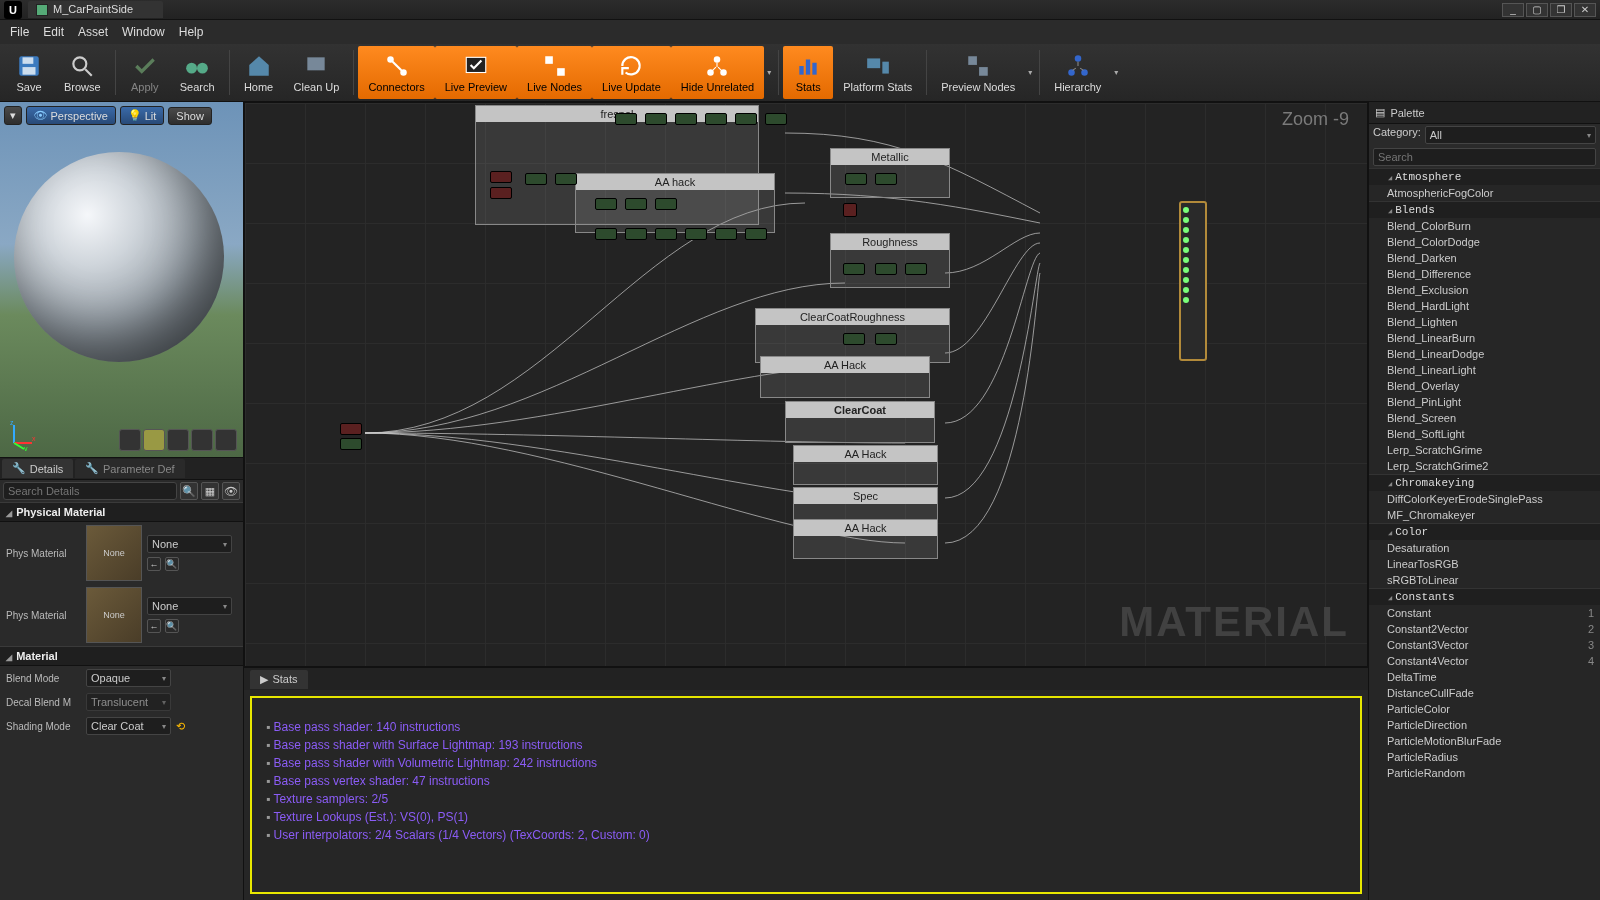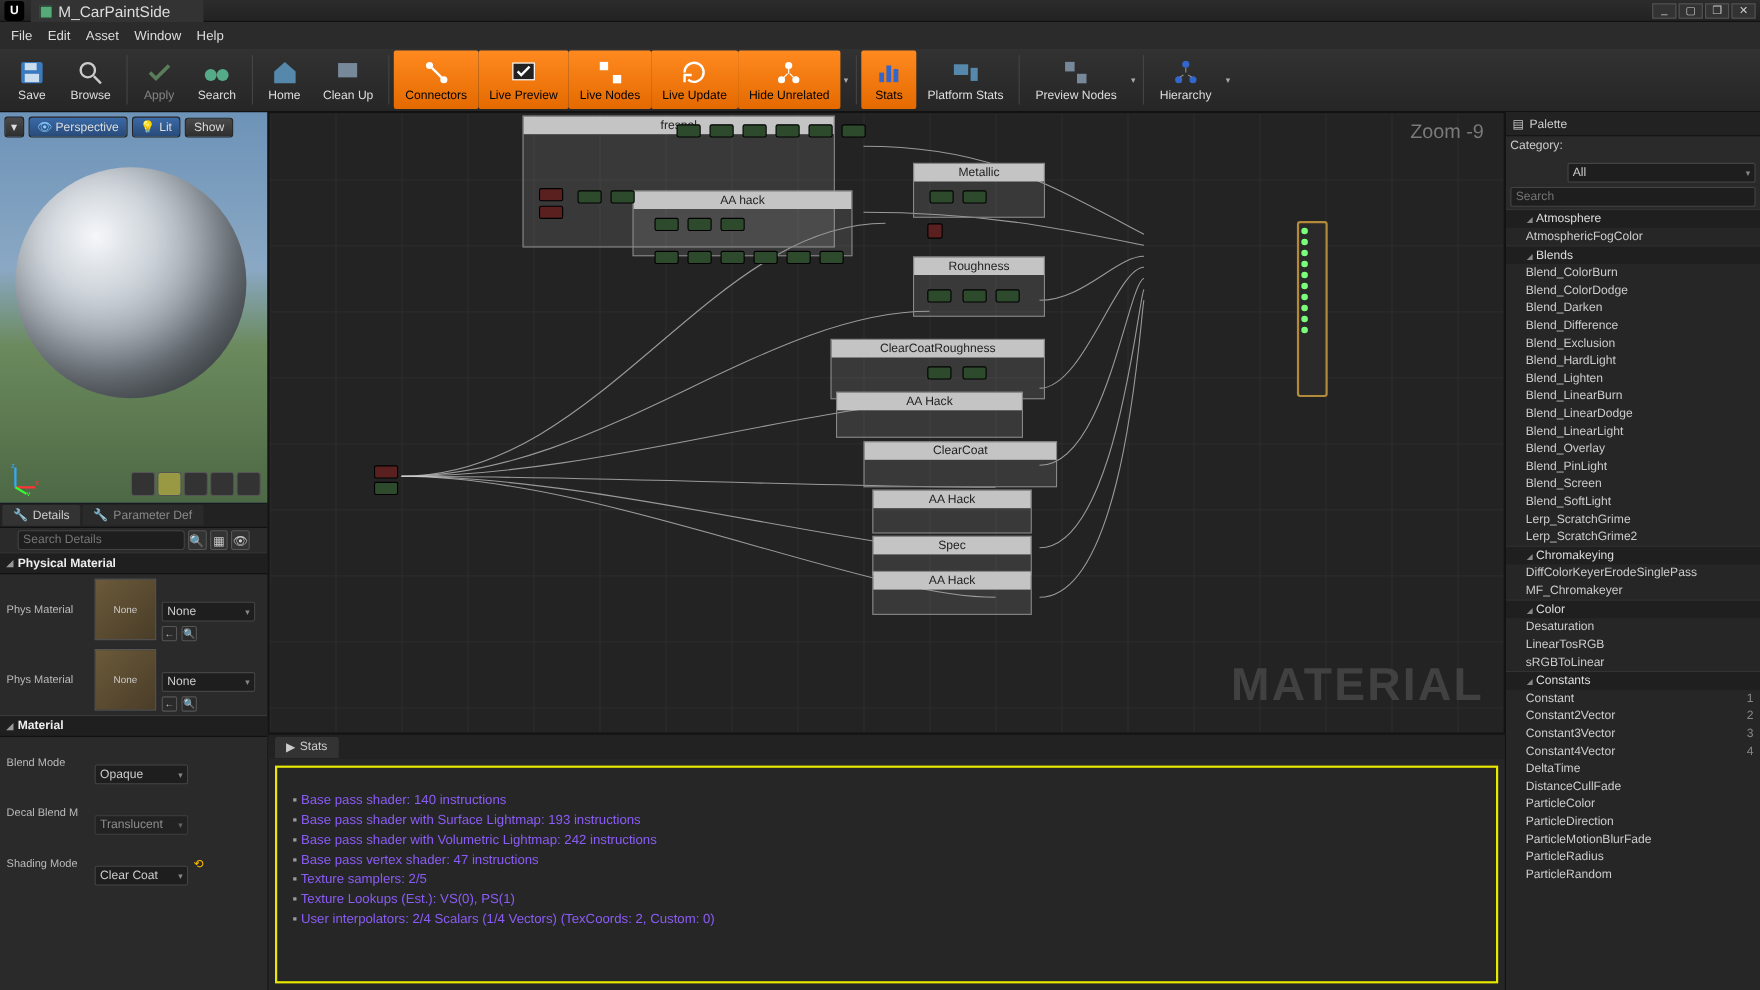--- a/index.html
+++ b/index.html
@@ -1,19 +1,19 @@
 <!DOCTYPE html>
 <html><head>
 <meta charset="utf-8">
 <style>
 * { margin: 0; padding: 0; box-sizing: border-box; font-family: "Segoe UI", Tahoma, sans-serif; }
 body { background: #1a1a1a; color: #ccc; font-size: 11px; overflow: hidden; width: 1600px; height: 900px; position: relative;}
 .titlebar { height: 20px; background: linear-gradient(#2c2c2c,#222); display: flex; align-items: center; padding: 0 4px; border-bottom:1px solid #111;}
 .titlebar .logo { width: 18px; height: 18px; background: #000; border-radius: 3px; margin-right: 6px; display:flex;align-items:center;justify-content:center;color:#fff;font-weight:bold;font-size:11px;}
-.titlebar .tab { background: #333; padding: 2px 30px 2px 8px; font-size: 14px; color: #ddd; border-radius: 2px 2px 0 0; position:relative;}
+.titlebar .tab { background: #333; padding: 2px 30px 2px 8px; font-size: 11px; color: #ddd; border-radius: 2px 2px 0 0; position:relative;}
 .titlebar .tab::before{content:"";display:inline-block;width:10px;height:10px;background:#5a7; margin-right:5px; vertical-align:middle; border:1px solid #222;}
 .titlebar .spacer { flex: 1; }
 .titlebar .winbtn { width: 22px; height: 14px; margin-left: 2px; background: #333; border:1px solid #555; display:flex;align-items:center;justify-content:center; font-size:10px; cursor:pointer;}
 .titlebar .cap{width:16px;height:14px;margin-right:4px;}
 .menubar { height: 24px; background: #2b2b2b; display: flex; align-items: center; gap: 14px; padding: 0 10px; font-size: 12px;}
 .menubar span { color: #ddd; cursor:pointer;}
 .toolbar { height: 58px; background: linear-gradient(#323232,#262626); display: flex; align-items: stretch; padding: 2px 4px; border-bottom:1px solid #111;}
 .tbtn { display:flex; flex-direction:column; align-items:center; justify-content:center; padding: 2px 10px; font-size:11px; color:#ddd; cursor:pointer; border-radius:2px; min-width:50px;}
 .tbtn.orange { background: linear-gradient(#ff8a1f,#e46a00); color:#000;}
 .tbtn .ticon { width: 28px; height: 28px; margin-bottom:1px; display:flex;align-items:center;justify-content:center;}
@@ -29,32 +29,32 @@
 .pillbtn.small{padding:2px 5px;}
 .sphere{position:absolute;left:14px;top:50px;width:210px;height:210px;border-radius:50%;background:radial-gradient(circle at 35% 30%, #f5f7fa 0%, #cfd5db 25%, #9aa3ab 55%, #6b737a 80%, #4a5055 100%);box-shadow:inset -20px -30px 50px rgba(0,0,0,.4);}
 .bgsky{position:absolute;inset:0;background:linear-gradient(#6d93b8 0%,#8aa8c4 40%,#6b8a5d 60%,#4d6845 100%);}
 .vpicons{position:absolute;bottom:6px;right:6px;display:flex;gap:2px;}
 .vpicons .cube{width:22px;height:22px;background:#333;border:1px solid #555;border-radius:3px;cursor:pointer;}
 .vpicons .cube.sel{background:#994;}
 .axis{position:absolute;left:6px;bottom:6px;width:30px;height:30px;}
 .tabsrow{height:22px;background:#222;display:flex;align-items:center;gap:2px;padding:0 2px;border-bottom:1px solid #111;}
 .ptab{background:#333;padding:3px 10px;font-size:11px;border-radius:2px 2px 0 0;display:flex;align-items:center;gap:4px;}
 .ptab.inactive{background:#2a2a2a;color:#888;}
-.searchrow{height:22px;display:flex;align-items:flex-start;padding:2px 16px;gap:3px;background:#2a2a2a;}
+.searchrow{height:22px;display:flex;align-items:flex-start;padding:2px 3px;gap:3px;background:#2a2a2a;}
 .searchrow input{flex:1;background:#1e1e1e;border:1px solid #444;color:#ccc;padding:2px 4px;font-size:11px;border-radius:3px;}
 .searchrow .sicon{width:18px;height:18px;background:#333;border:1px solid #555;border-radius:2px;display:flex;align-items:center;justify-content:center;cursor:pointer;}
 .details{flex:1;overflow:auto;background:#2a2a2a;position:relative;}
 .details::-webkit-scrollbar{width:10px;}
 .details::-webkit-scrollbar-thumb{background:#555;}
 .dhead{background:#1f1f1f;padding:3px 6px;font-size:11px;font-weight:bold;color:#eee;border-top:1px solid #3a3a3a;border-bottom:1px solid #111;}
 .dhead::before{content:"◢";display:inline-block;transform:rotate(0deg);font-size:8px;margin-right:4px;color:#999;}
 .drow{display:flex;align-items:center;padding:3px 6px;gap:5px;min-height:24px;}
 .drow .lbl{width:75px;font-size:10px;color:#bbb;overflow:hidden;white-space:nowrap;}
 .thumb{width:56px;height:56px;background:linear-gradient(135deg,#6b5a3a,#4a3d28);border:1px solid #555;}
-.combo{background:#1e1e1e;border:1px solid #444;color:#ccc;padding:2px 4px;font-size:11px;border-radius:2px;min-width:85px;display:flex;justify-content:space-between;align-items:center;cursor:pointer;margin-top:22px;}
+.combo{background:#1e1e1e;border:1px solid #444;color:#ccc;padding:2px 4px;font-size:11px;border-radius:2px;min-width:85px;display:flex;justify-content:space-between;align-items:center;cursor:pointer;}
 .combo::after{content:"▾";font-size:8px;color:#888;margin-left:6px;}
 .miniicons{display:flex;gap:4px;margin-top:2px;}
 .miniicons span{width:14px;height:14px;border:1px solid #555;border-radius:2px;display:flex;align-items:center;justify-content:center;font-size:9px;cursor:pointer;}
 .centercol{flex:1;display:flex;flex-direction:column;position:relative;}
 .graph{flex:1;background:#232323;position:relative;overflow:hidden;background-image:linear-gradient(#2c2c2c 1px,transparent 1px),linear-gradient(90deg,#2c2c2c 1px,transparent 1px);background-size:60px 60px;border:1px solid #111;text-align:center;}
 .graph .zoom{position:absolute;top:6px;right:18px;color:#7a7a7a;font-size:18px;font-weight:500;}
 .graph .watermark{position:absolute;bottom:20px;right:18px;color:#414141;font-size:42px;font-weight:800;letter-spacing:2px;}
 .ncomment{position:absolute;background:rgba(160,160,160,.18);border:1px solid #888;font-size:11px;}
 .ncomment .ctitle{background:#c4c4c4;color:#222;padding:2px 6px;font-size:11px;}
 .nnode{position:absolute;width:22px;height:12px;background:#2d4a2d;border:1px solid #000;border-radius:2px;}
@@ -65,21 +65,21 @@
 .statsbody .line{margin-bottom:4px;}
 .statsbody .line::before{content:"▪ ";color:#999;}
 .rightcol{width:232px;background:#262626;border-left:1px solid #111;display:flex;flex-direction:column;}
 .rhead{height:22px;background:#222;display:flex;align-items:center;padding:0 6px;font-size:11px;gap:5px;border-bottom:1px solid #111;}
 .catrow{display:flex;padding:2px 4px;gap:4px;background:#2a2a2a;}
 .catrow .lbl{font-size:11px;}
 .catrow .combo{flex:1;}
 .psearch{padding:2px 4px;background:#2a2a2a;}
 .psearch input{width:100%;background:#1e1e1e;border:1px solid #444;color:#888;padding:2px 18px 2px 4px;font-size:11px;border-radius:2px;}
 .plist{flex:1;overflow:auto;}
-.pcat{background:#1f1f1f;padding:2px 19px;font-size:11px;color:#ddd;border-top:1px solid #333;}
+.pcat{background:#1f1f1f;padding:2px 19px;font-size:11px;color:#ddd;border-top:1px solid #333;font-family:Liberation Mono, monospace;}
 .pcat::before{content:"◢";font-size:7px;margin-right:3px;color:#888;}
 .pitem{padding:2px 6px 2px 18px;font-size:11px;color:#ccc;cursor:pointer;display:flex;justify-content:space-between;}
 .pitem .num{color:#888;}
 svg.wires{position:absolute;inset:0;width:100%;height:100%;pointer-events:none;}
 svg.wires path{stroke:#ccc;stroke-width:1;fill:none;opacity:.7;}
 .outnode{position:absolute;right:160px;top:98px;width:28px;height:160px;background:#2a2a2a;border:2px solid #b28a3a;border-radius:3px;}
 .outnode .pin{width:6px;height:6px;background:#7aff7a;border-radius:50%;margin:4px 2px;}
 </style>
 </head>
 <body>
@@ -382,21 +382,21 @@
         </div>
       <div class="ncomment" style="left:585px;top:130px;width:120px;height:55px;">
           <div class="ctitle">Roughness</div>
         </div>
       <div class="ncomment" style="left:510px;top:205px;width:195px;height:55px;">
           <div class="ctitle">ClearCoatRoughness</div>
         </div>
       <div class="ncomment" style="left:515px;top:253px;width:170px;height:42px;">
           <div class="ctitle">AA Hack</div>
         </div>
-      <div class="ncomment" style="left:540px;top:298px;width:176px;height:42px;">
+      <div class="ncomment" style="left:540px;top:298px;width:150px;height:42px;font-weight:bold;">
           <div class="ctitle">ClearCoat</div>
         </div>
       <div class="ncomment" style="left:548px;top:342px;width:145px;height:40px;">
           <div class="ctitle">AA Hack</div>
         </div>
       <div class="ncomment" style="left:548px;top:384px;width:145px;height:36px;">
           <div class="ctitle">Spec</div>
         </div>
       <div class="ncomment" style="left:548px;top:416px;width:145px;height:40px;">
           <div class="ctitle">AA Hack</div>

